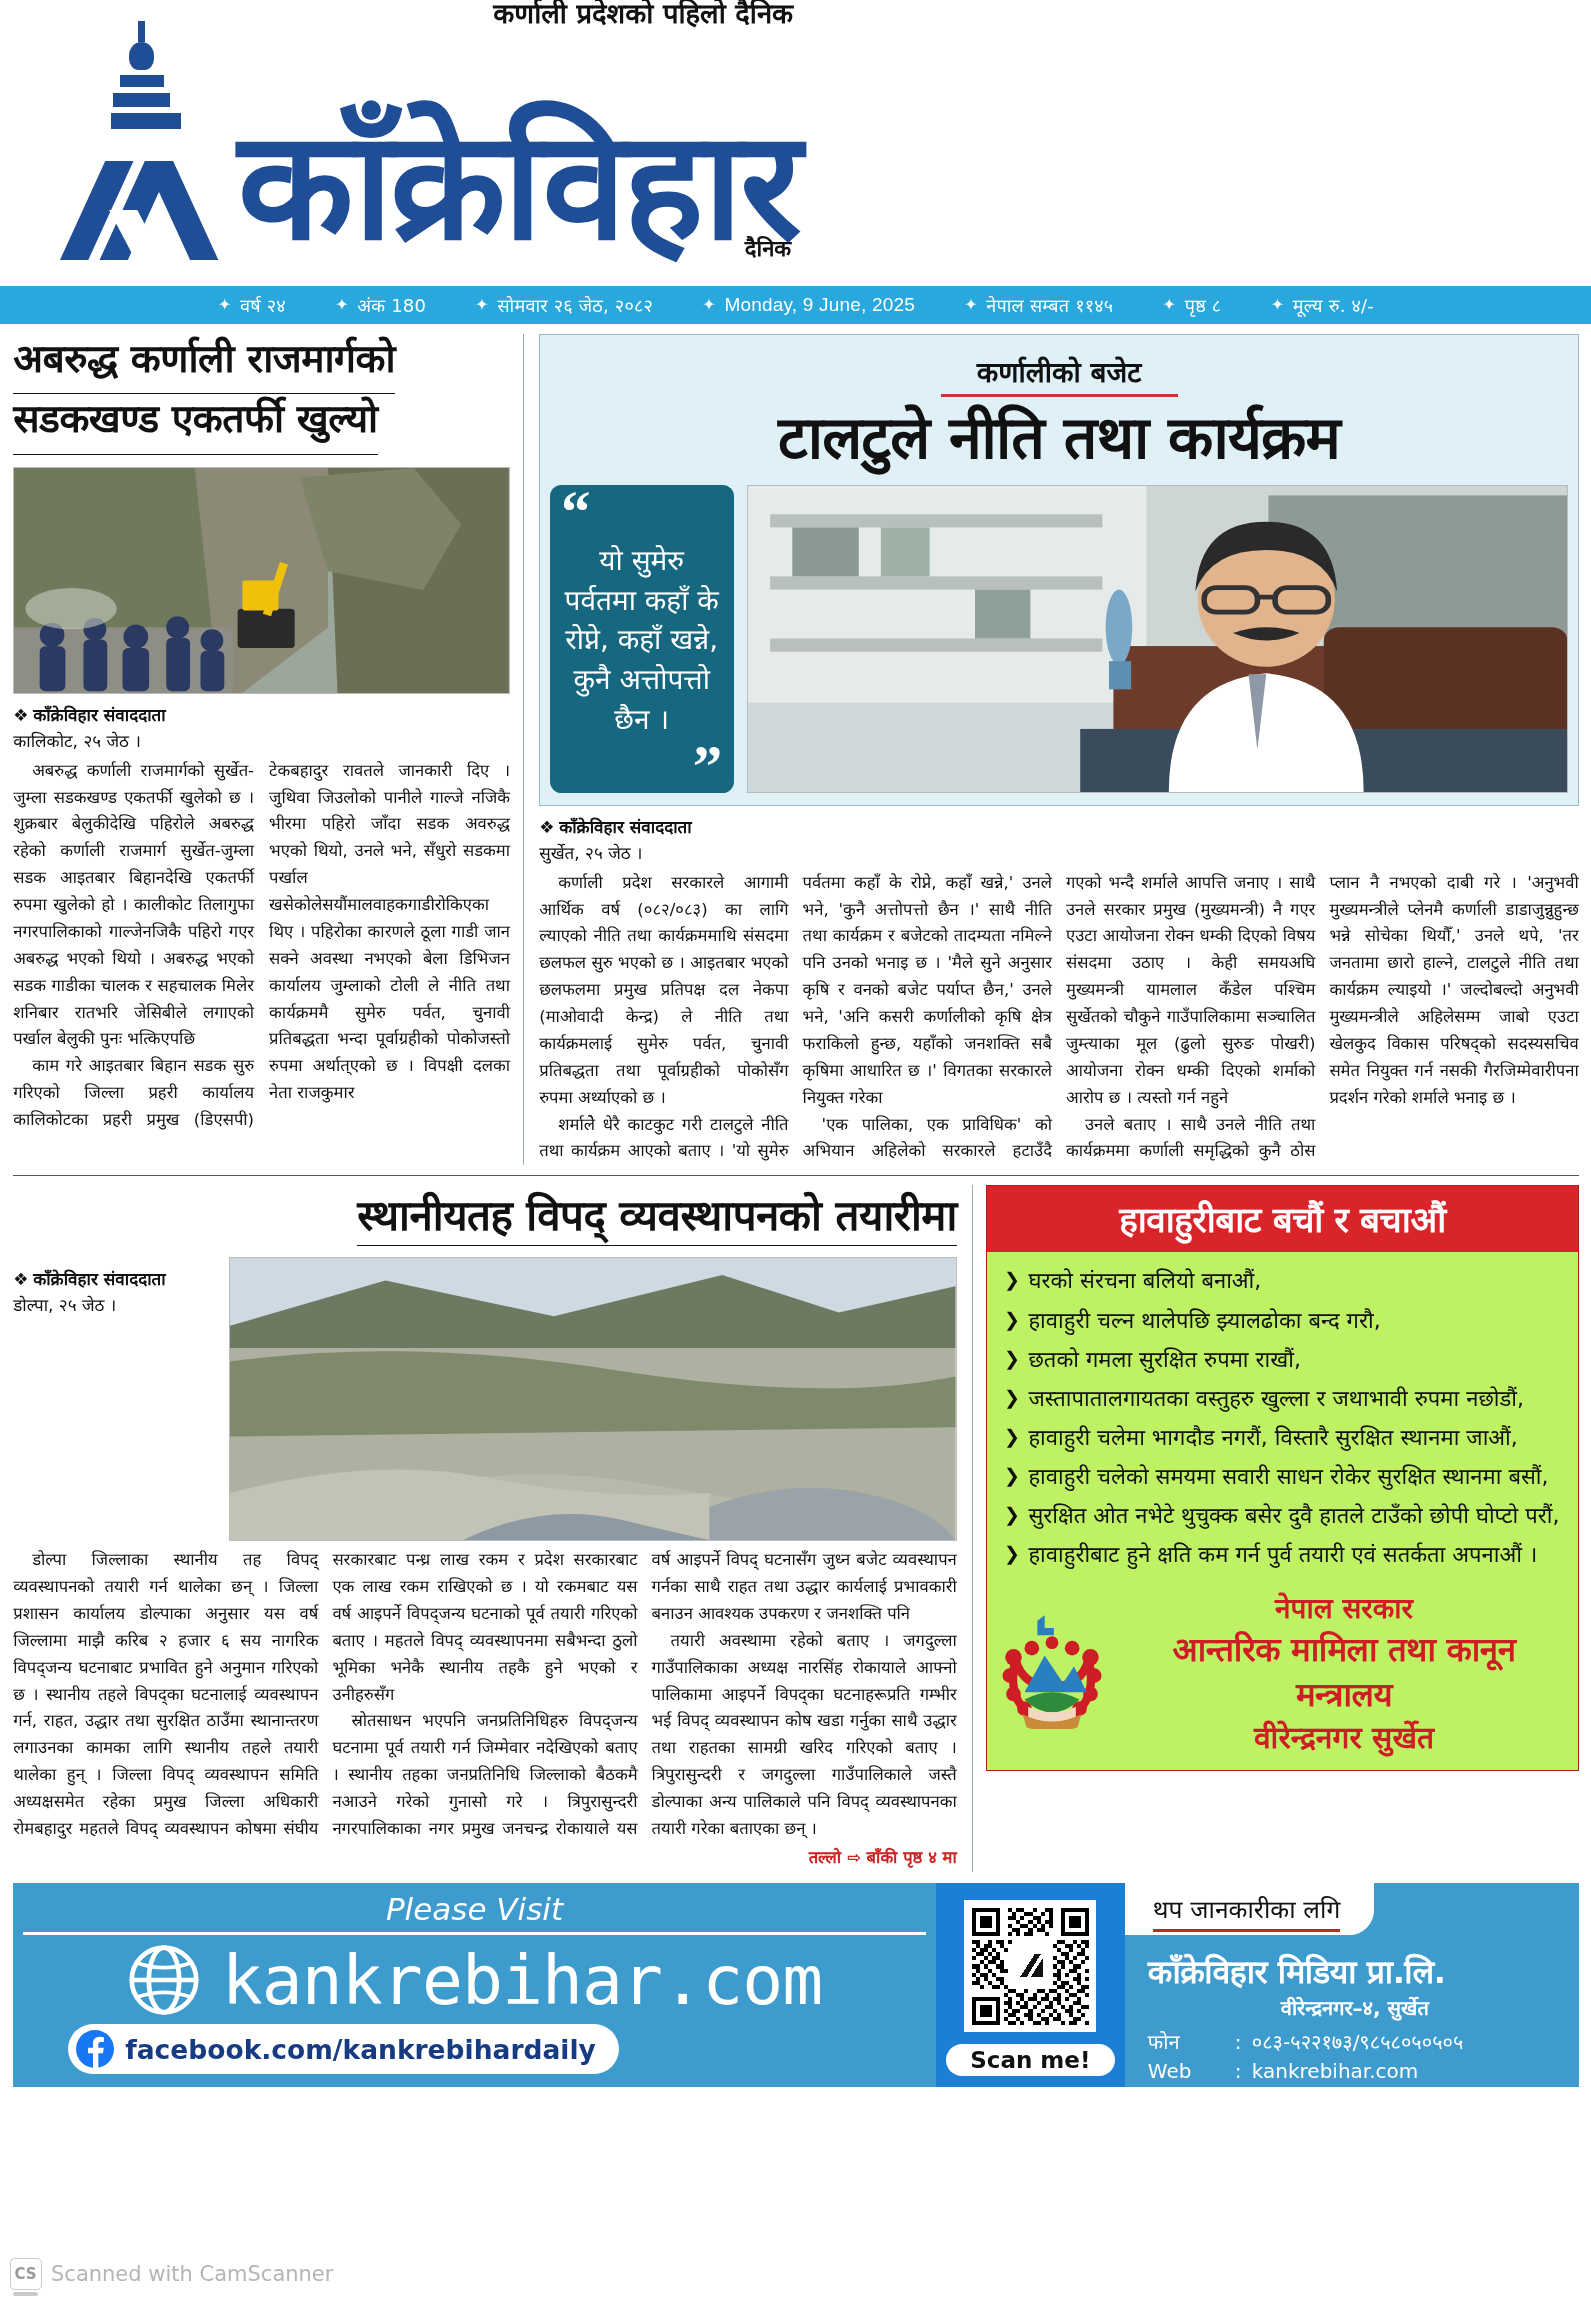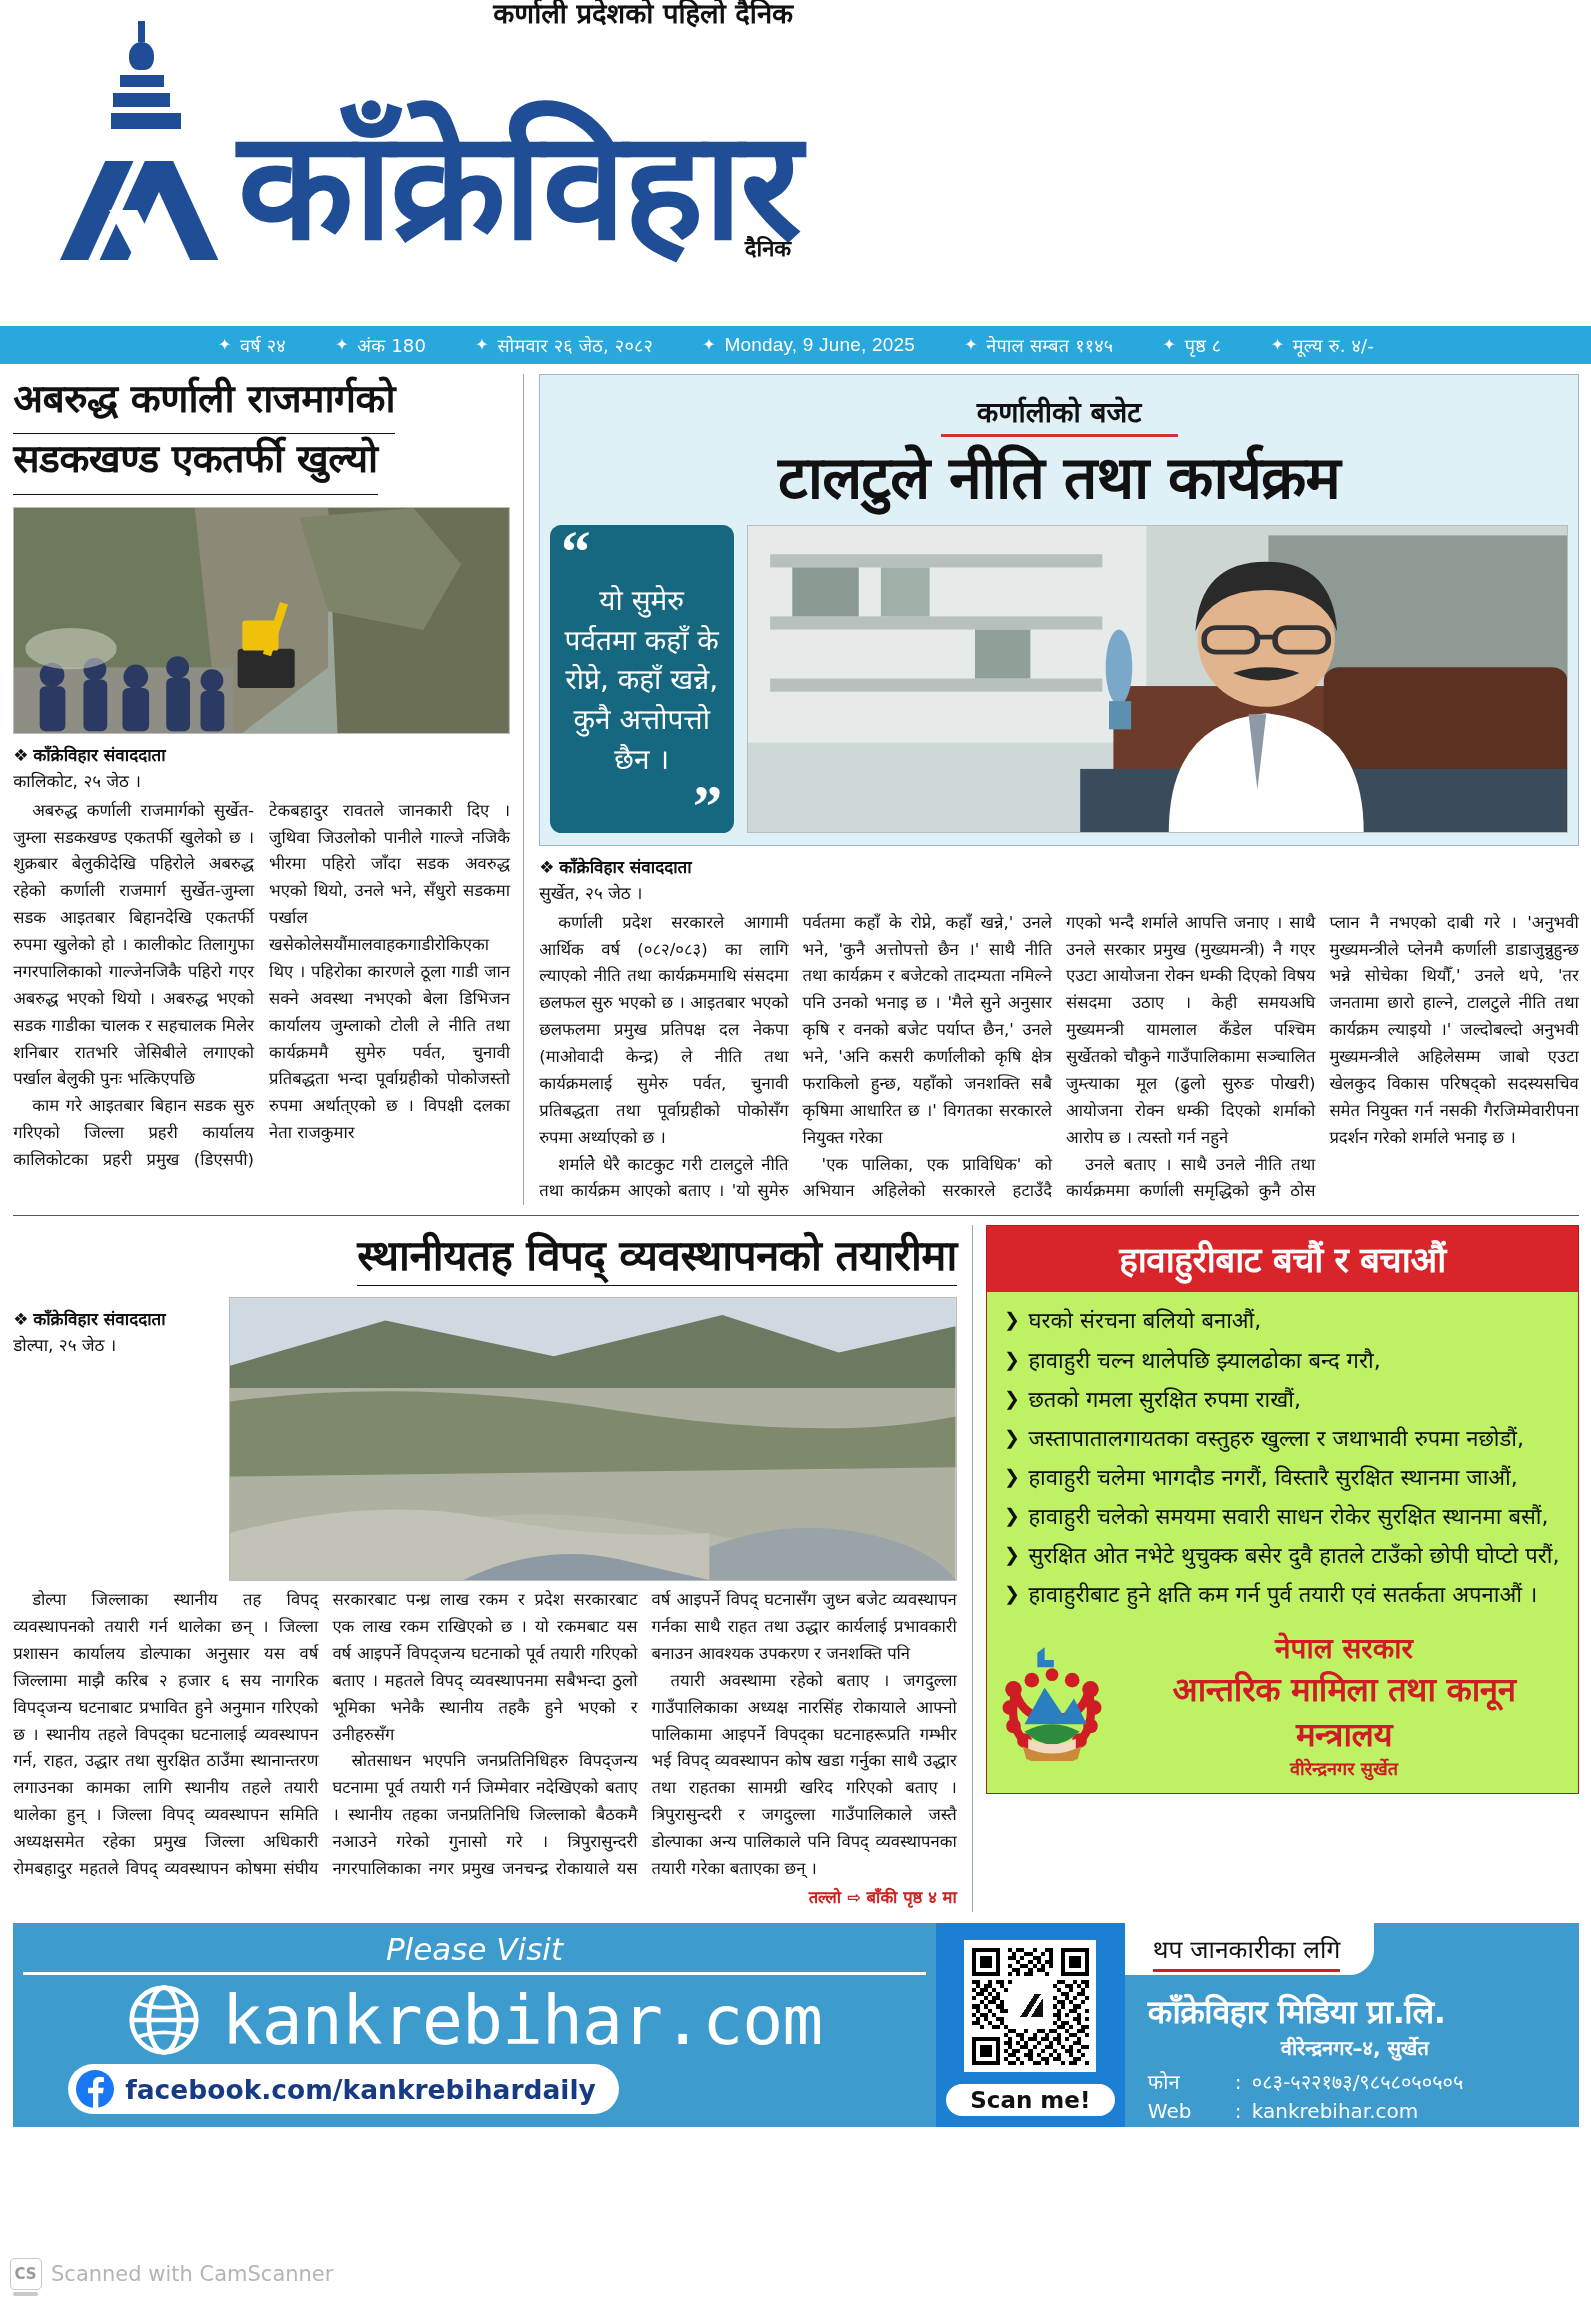--- a/index.html
+++ b/index.html
@@ -6,21 +6,21 @@
   html,body { background:#fff; }
   body {
     width:1592px; height:2298px;
     font-family:"DejaVu Sans","Liberation Sans",sans-serif;
     position:relative; overflow:hidden;
   }
 
   .page { position:relative; width:1592px; height:2298px; background:#ffffff; }
 
   
-  .masthead { position:relative; height:326px; width:100%; background:#fff; }
+  .masthead { position:relative; height:286px; width:100%; background:#fff; }
   .logo-wrap { position:absolute; left:52px; top:21px; display:flex; align-items:flex-end; }
 
   .logo-mark { position:relative; width:180px; height:237px; }
   .stupa { position:absolute; left:59px; top:0; width:61px; }
   .stupa .pin { width:7.6px; height:21px; background:#1f4e96; margin:0 auto; }
   .stupa .bulb { width:24.6px; height:28px; background:#1f4e96; margin:0 auto;
                  border-radius:50% 50% 40% 40%; }
   .stupa .r1 { width:44px; height:12.3px; background:#1f4e96; margin:4.7px auto 0; }
   .stupa .r2 { width:57px; height:14px; background:#1f4e96; margin:5.7px auto 0; }
   .stupa .r3 { width:70px; height:16px; background:#1f4e96; margin:6.6px auto 0; }
@@ -125,21 +125,21 @@
   }
   .adv-li .bul { flex:none; font-size:19px; line-height:1.5; }
   .gov {
     display:flex; align-items:center; justify-content:center; gap:13.2px;
     padding:5.7px 9.5px 13.2px;
   }
   .emblem { width:110px; height:114px; flex:none; }
   .gov-text { text-align:center; color:#cf1d26; }
   .gov-text .l1 { font-size:28px; font-weight:bold; }
   .gov-text .l2 { font-size:33px; font-weight:bold; letter-spacing:-0.5px; }
-  .gov-text .l3 { font-size:18px; font-weight:bold; }
+  .gov-text .l3 { font-size:30px; font-weight:bold; }
 
   .jump { color:#c22; font-weight:bold; }
 
   
   .footer { margin-top:11.4px; display:flex; height:204px; }
   .fb-left { flex:1; background:#3e9bcd; position:relative; padding:7.6px 0 0 0; }
   .fb-please {
     text-align:center; color:#fff; font-size:31px; font-style:italic;
     font-family:"DejaVu Sans","Liberation Sans",sans-serif; padding-bottom:5.7px;
   }

